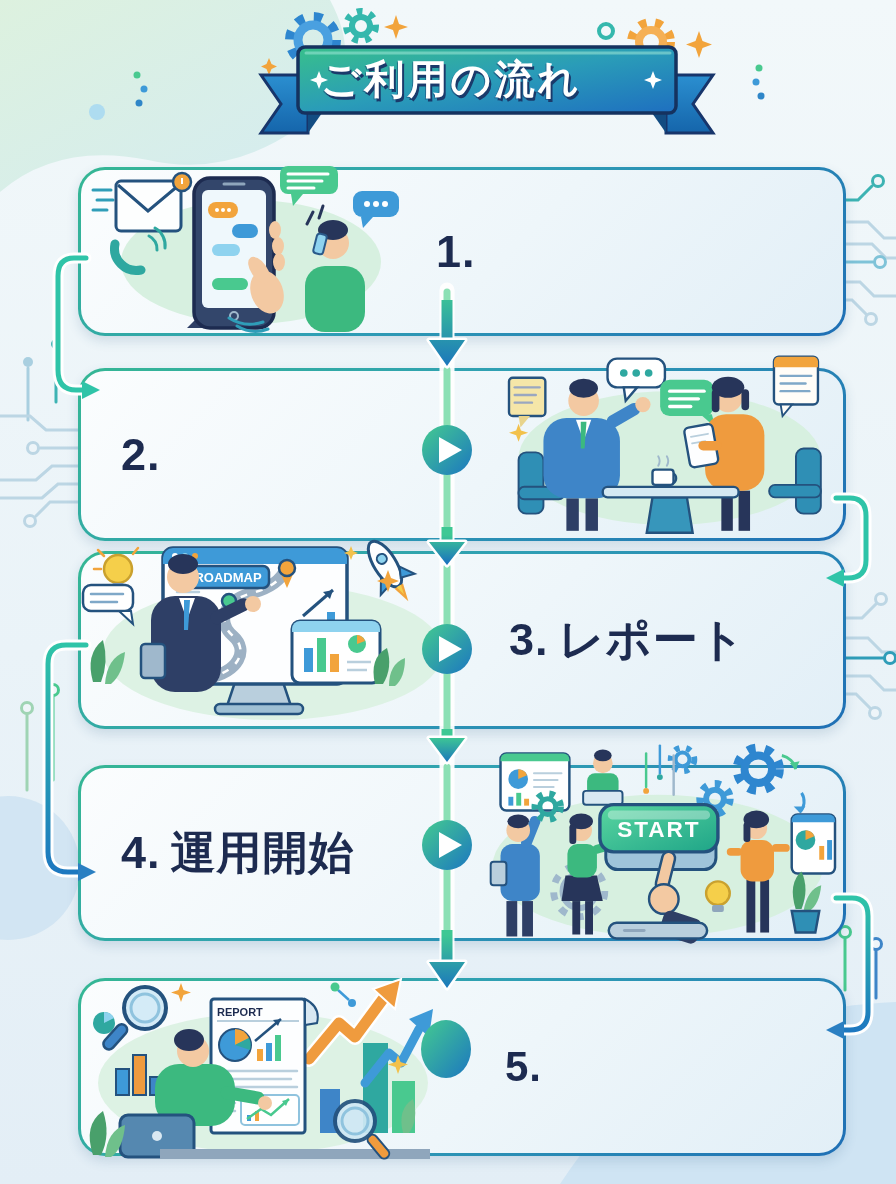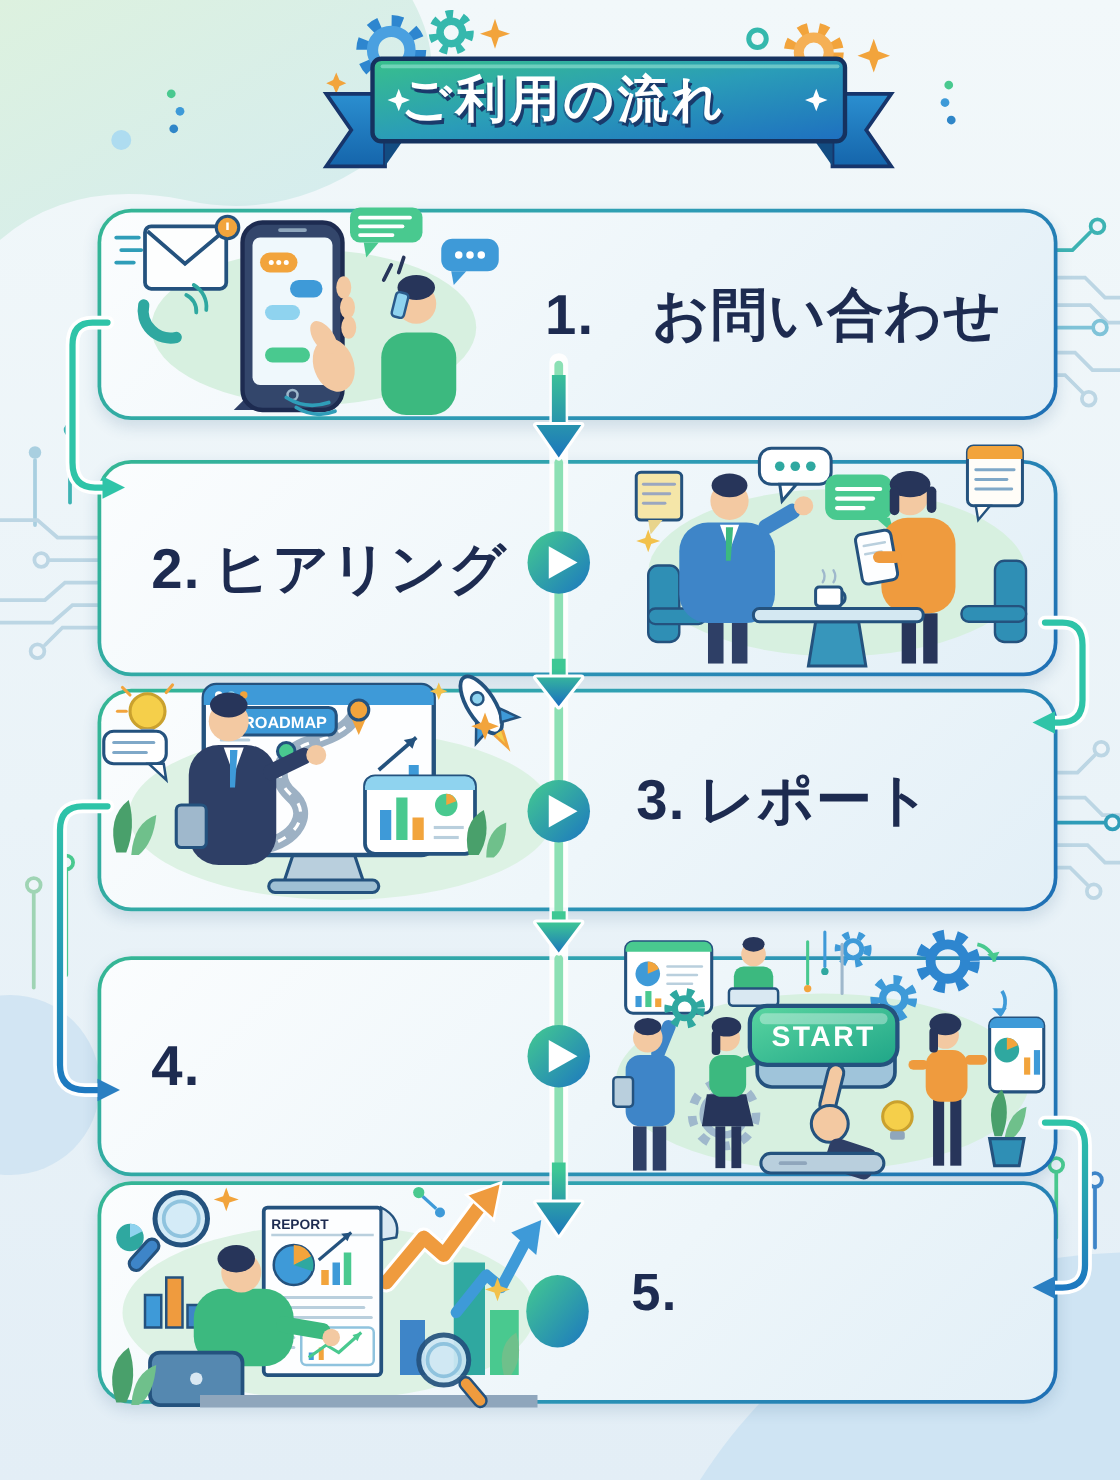--- a/index.html
+++ b/index.html
@@ -194,21 +194,20 @@
               <line x1="228" y1="44" x2="232" y2="32"></line>
           </g>
         </g>
         <g fill="none" stroke="#2f9db8" stroke-width="3" stroke-linecap="round">
           <path d="M138,144 q16,10 34,4"></path>
             <path d="M146,152 q15,9 31,3"></path>
         </g>
       </svg>
       <div class="step-text gap-wide" style="left:355px;">
         <span class="step-num">1.</span>
-        <span>お問い合わせ</span>
       </div>
     </div>
   </div>
 
   <div class="card" style="top:368px;height:167px;">
     <div class="card-inner">
       <svg class="illus" style="left:428px;top:-30px;" width="330" height="196" viewBox="0 0 345 196">
         <ellipse cx="168" cy="118" rx="158" ry="70" fill="#d7f0e0"></ellipse>
         <g>
           <rect x="0" y="34" width="38" height="40" rx="4" fill="#f5e6a8" stroke="#24527e" stroke-width="2.5"></rect>
@@ -285,21 +284,20 @@
           <rect x="98" y="148" width="142" height="11" rx="5" fill="#d4e8f2" stroke="#24527e" stroke-width="2.5"></rect>
         </g>
         <g>
           <rect x="150" y="130" width="22" height="16" rx="3" fill="#ffffff" stroke="#24527e" stroke-width="2.5"></rect>
           <path d="M172,134 a6,6 0 0 1 0,10" fill="none" stroke="#24527e" stroke-width="2.5"></path>
           <path d="M156,126 q3,-5 0,-10 M165,126 q3,-5 0,-10" fill="none" stroke="#9fb8cc" stroke-width="2" stroke-linecap="round"></path>
         </g>
       </svg>
       <div class="step-text" style="left:40px;">
         <span class="step-num">2.</span>
-        <span>ヒアリング</span>
       </div>
     </div>
   </div>
 
   <div class="card" style="top:551px;height:172px;">
     <div class="card-inner">
       <svg class="illus" style="left:2px;top:-22px;" width="420" height="196" viewBox="0 0 420 196">
         <ellipse cx="190" cy="120" rx="170" ry="68" fill="#ddf2e4"></ellipse>
         <g>
           <circle cx="35" cy="37" r="14" fill="#f5cf4a" stroke="#caa12e" stroke-width="2.5"></circle>
@@ -508,25 +506,26 @@
           <path d="M338,168 q4,-22 18,-26 q-2,20 -12,26 z" fill="#6fc08b"></path>
           <polygon points="326,168 354,168 350,190 330,190" fill="#2f8fb5" stroke="#24527e" stroke-width="2.5"></polygon>
         </g>
         <g>
           <rect x="140" y="180" width="100" height="16" rx="8" fill="#b9cfdd" stroke="#24527e" stroke-width="2.5"></rect>
           <line x1="156" y1="188" x2="176" y2="188" stroke="#8fa6bc" stroke-width="3" stroke-linecap="round"></line>
         </g>
       </svg>
       <div class="step-text" style="left:40px;">
         <span class="step-num">4.</span>
+        <span>運用開始</span>
       </div>
     </div>
   </div>
 
-  <div class="card" style="top:945px;height:172px;">
+  <div class="card" style="top:978px;height:172px;">
     <div class="card-inner">
       <svg class="illus" style="left:2px;top:-18px;" width="400" height="196" viewBox="0 0 400 196">
         <ellipse cx="180" cy="120" rx="165" ry="70" fill="#ddf2e4"></ellipse>
         <g>
           <circle cx="21" cy="60" r="11" fill="#2fa8a0"></circle>
           <path d="M21,60 L21,49 A11,11 0 0 1 31,55 z" fill="#8fd3ef"></path>
         </g>
         <polygon points="98,20 100.5,27 108,29.5 100.5,32 98,39 95.5,32 88,29.5 95.5,27" fill="#f2a43c"></polygon>
         <g>
           <rect x="34" y="62" width="11" height="30" rx="5.5" fill="#3e85c8" stroke="#24527e" stroke-width="2.5" transform="rotate(42 40 66)"></rect>

